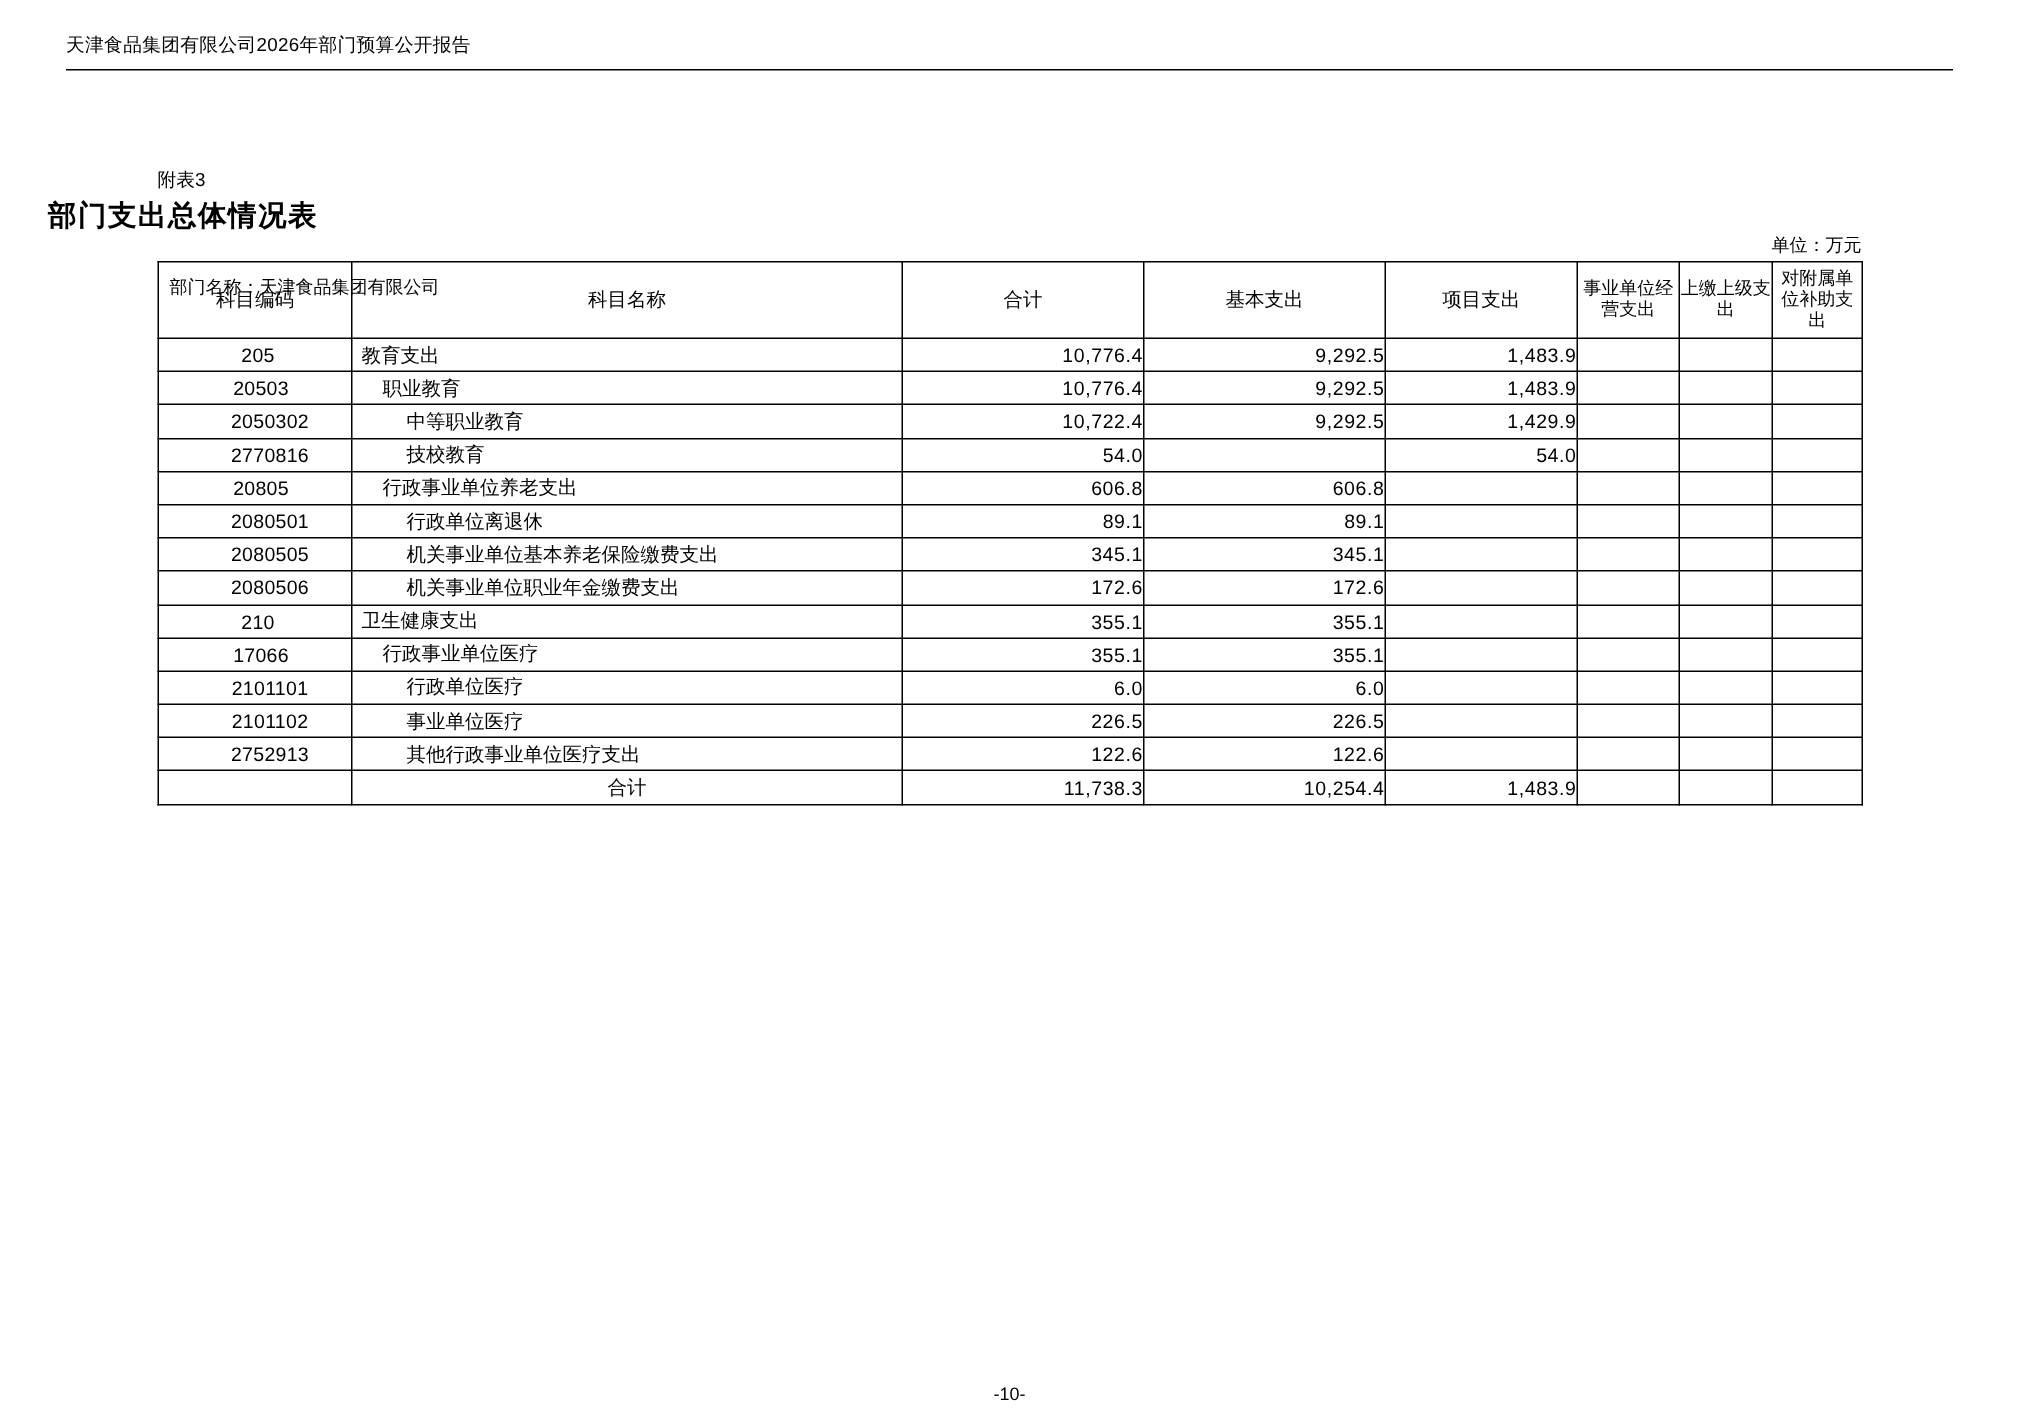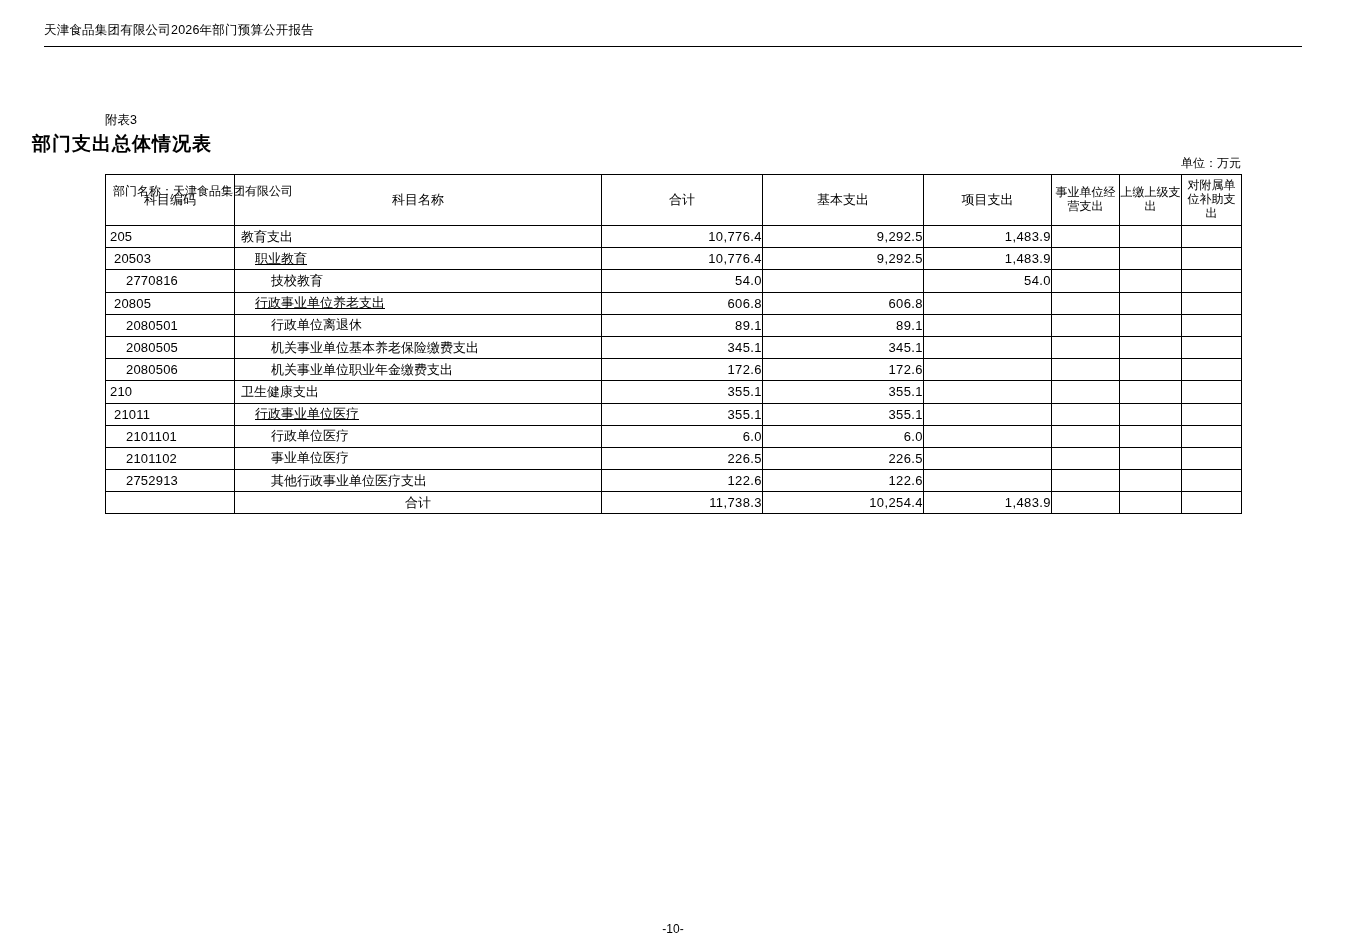--- a/index.html
+++ b/index.html
@@ -96,31 +96,31 @@
   }
   table.budget thead th.narrow {
     font-size: 12px;
     line-height: 1.15;
   }
   table.budget tbody td {
     height: 21.2px;
   }
   td.code {
     padding-left: 4px;
-    text-align: left;
+    text-align: center;
     letter-spacing: 0.2px;
   }
   td.code.lvl1 { padding-left: 4px; }
   td.code.lvl2 { padding-left: 8px; }
   td.code.lvl3 { padding-left: 20px; }
   td.name {
     text-align: left;
   }
   td.name.lvl1 { padding-left: 6px; }
-  td.name.lvl2 { padding-left: 20px; text-decoration: underline; }
+  td.name.lvl2 { padding-left: 20px; }
   td.name.lvl3 { padding-left: 36px; }
   td.num {
     text-align: right;
     padding-right: 6px;
     letter-spacing: 0.4px;
   }
   td.total-label {
     text-align: center;
   }
   .page-number {
@@ -192,20 +192,30 @@
         <td class="code lvl2">20503</td>
         <td class="name lvl2">职业教育</td>
         <td class="num">10,776.4</td>
         <td class="num">9,292.5</td>
         <td class="num">1,483.9</td>
         <td class="num"></td>
         <td class="num"></td>
         <td class="num"></td>
       </tr>
       <tr>
+        <td class="code lvl3">2050302</td>
+        <td class="name lvl3">中等职业教育</td>
+        <td class="num">10,722.4</td>
+        <td class="num">9,292.5</td>
+        <td class="num">1,429.9</td>
+        <td class="num"></td>
+        <td class="num"></td>
+        <td class="num"></td>
+      </tr>
+      <tr>
         <td class="code lvl3">2770816</td>
         <td class="name lvl3">技校教育</td>
         <td class="num">54.0</td>
         <td class="num"></td>
         <td class="num">54.0</td>
         <td class="num"></td>
         <td class="num"></td>
         <td class="num"></td>
       </tr>
       <tr>
@@ -252,21 +262,21 @@
         <td class="code lvl1">210</td>
         <td class="name lvl1">卫生健康支出</td>
         <td class="num">355.1</td>
         <td class="num">355.1</td>
         <td class="num"></td>
         <td class="num"></td>
         <td class="num"></td>
         <td class="num"></td>
       </tr>
       <tr>
-        <td class="code lvl2">21011</td>
+        <td class="code lvl2">17066</td>
         <td class="name lvl2">行政事业单位医疗</td>
         <td class="num">355.1</td>
         <td class="num">355.1</td>
         <td class="num"></td>
         <td class="num"></td>
         <td class="num"></td>
         <td class="num"></td>
       </tr>
       <tr>
         <td class="code lvl3">2101101</td>

